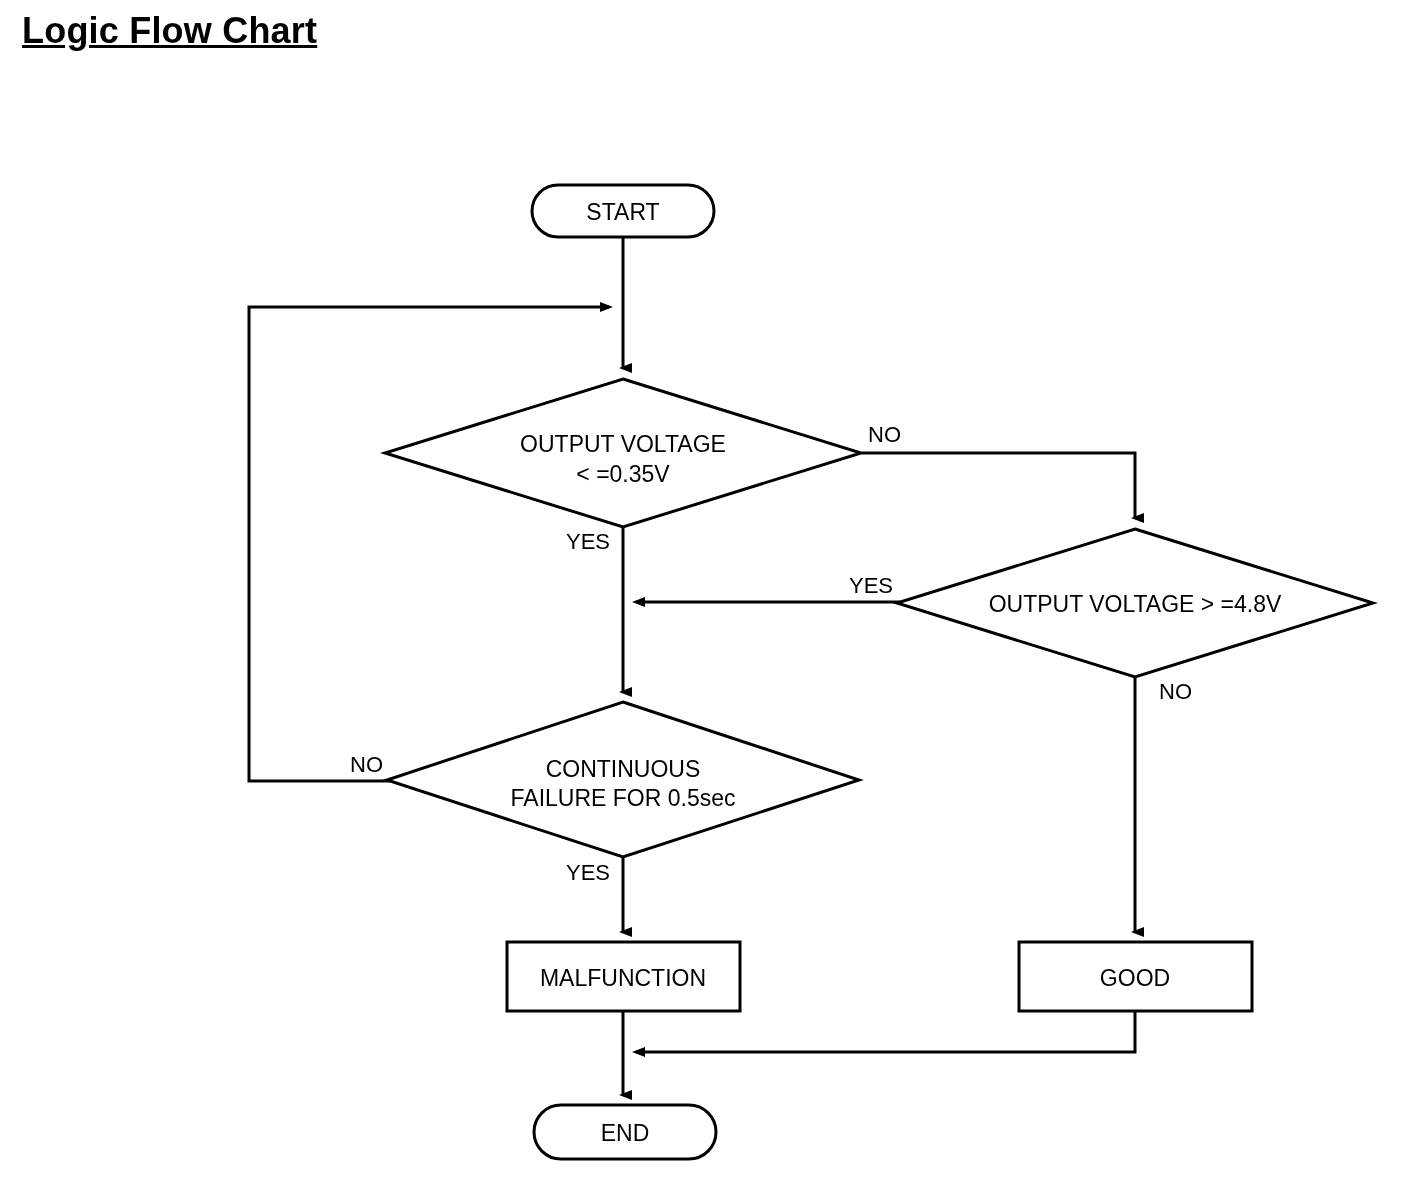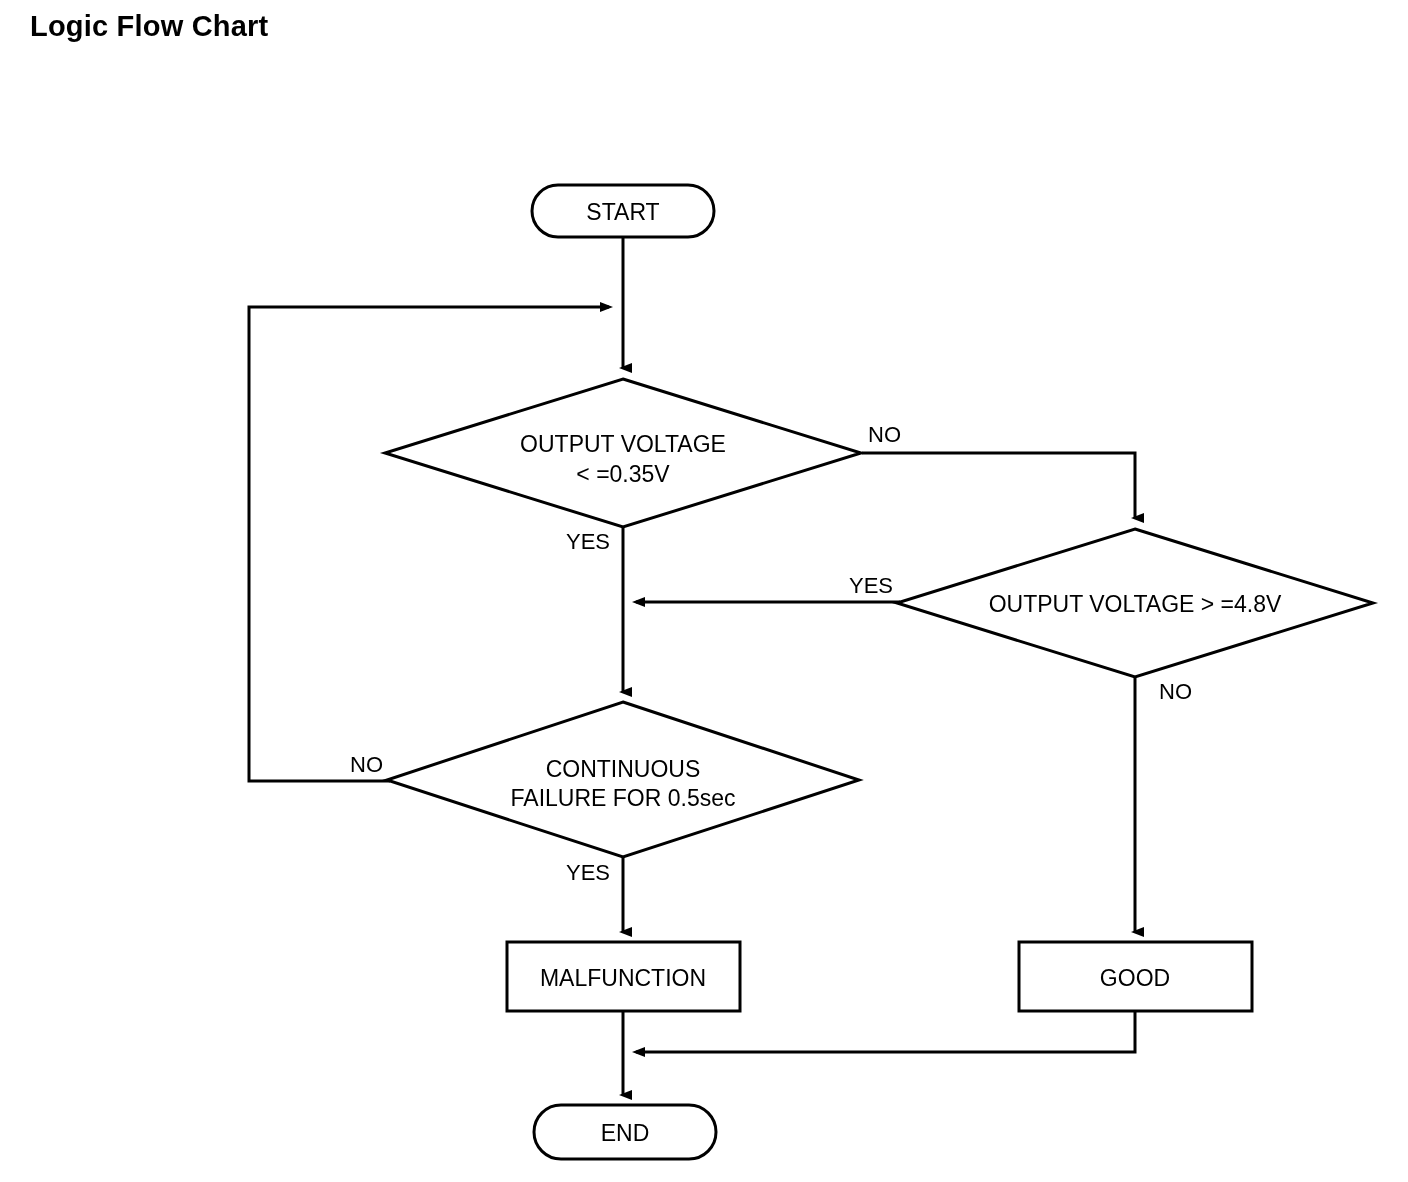--- a/index.html
+++ b/index.html
@@ -10,26 +10,27 @@
   body {
     width: 1408px;
     height: 1182px;
     font-family: "Liberation Sans", sans-serif;
     color: #000000;
     position: relative;
     overflow: hidden;
   }
   #page-title {
     position: absolute;
-    left: 30px;
+    left: 22px;
     top: 10px;
-    font-size: 29px;
+    font-size: 36px;
     font-weight: bold;
     letter-spacing: 0.2px;
     white-space: nowrap;
+    text-decoration: underline;
   }
   #flow-canvas {
     position: absolute;
     left: 0;
     top: 0;
     width: 1408px;
     height: 1182px;
   }
   svg text {
     font-family: "Liberation Sans", sans-serif;

